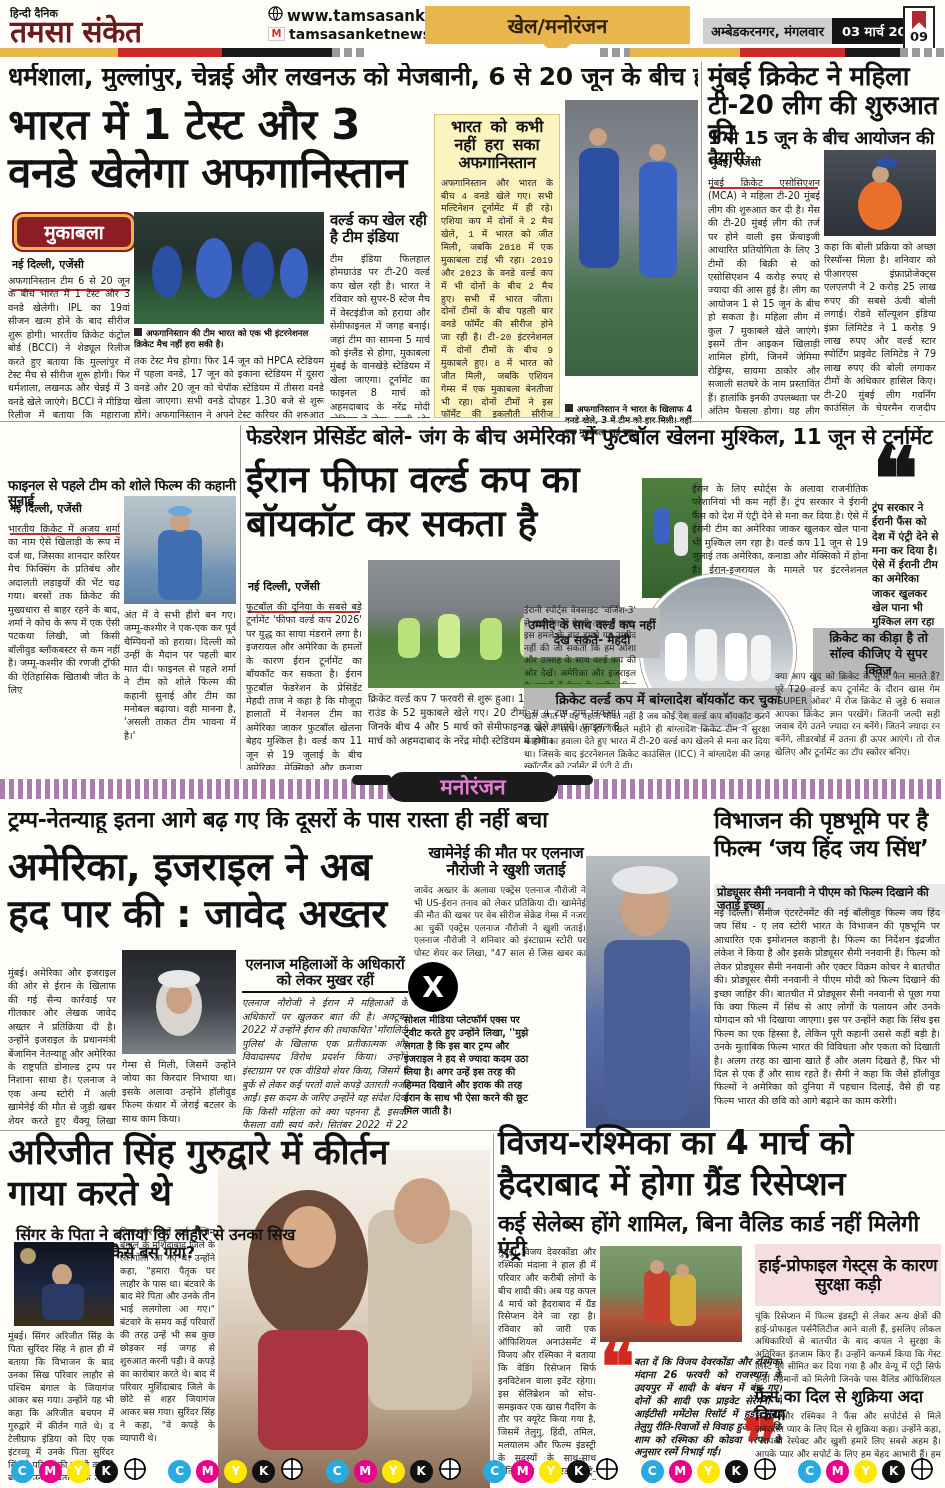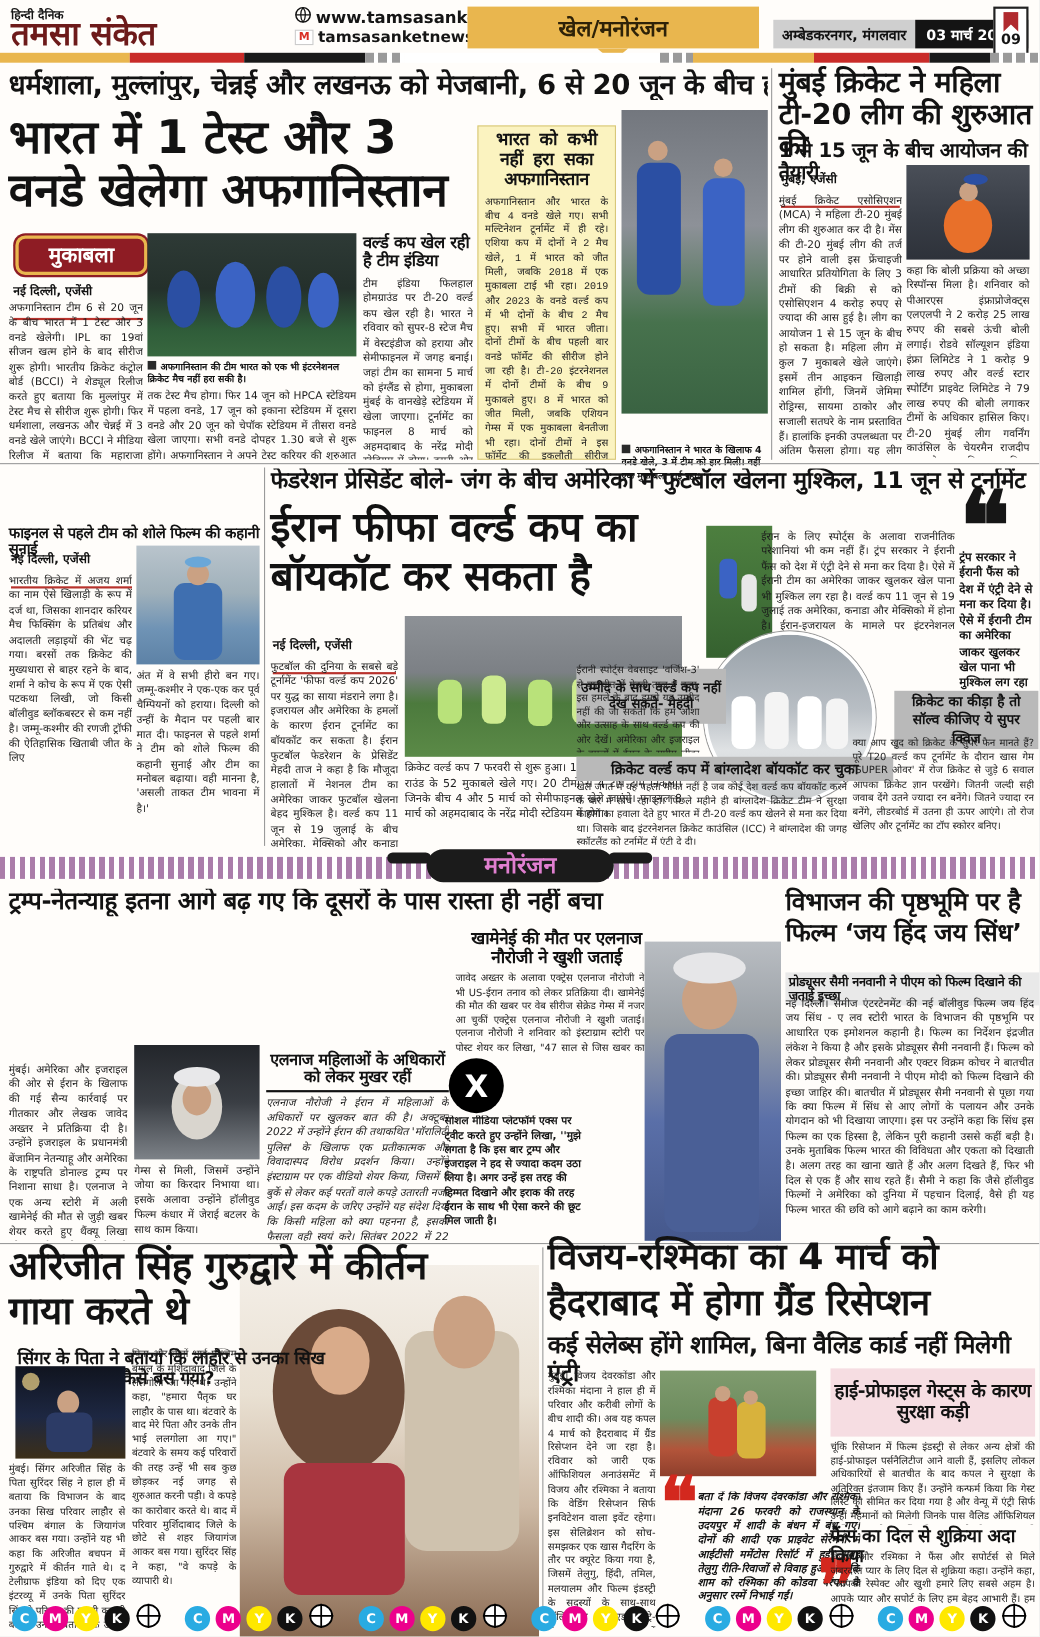--- a/index.html
+++ b/index.html
@@ -198,20 +198,21 @@
 
   <div class="abs gh" style="left:813px;top:628px;width:127px;font-size:12.5px;padding:2px 2px;line-height:1.3;">क्रिकेट का कीड़ा है तो सॉल्व कीजिए ये सुपर क्विज</div>
   <div class="abs bt" style="left:775px;top:670px;width:165px;height:98px;font-size:9px;">क्या आप खुद को क्रिकेट के सुपर फैन मानते हैं? पूरे T20 वर्ल्ड कप टूर्नामेंट के दौरान खास गेम 'SUPER ओवर' में रोज क्रिकेट से जुड़े 6 सवाल आपका क्रिकेट ज्ञान परखेंगे। जितनी जल्दी सही जवाब देंगे उतने ज्यादा रन बनेंगे। जितने ज्यादा रन बनेंगे, लीडरबोर्ड में उतना ही ऊपर आएंगे। तो रोज खेलिए और टूर्नामेंट का टॉप स्कोरर बनिए।</div>
 
   <div class="abs stripes" style="left:0;top:779px;width:945px;height:20px;"></div>
   <div class="abs" style="left:352px;top:775px;width:40px;height:10px;background:#1b1b1b;border-radius:5px;"></div>
   <div class="abs" style="left:553px;top:775px;width:40px;height:10px;background:#1b1b1b;border-radius:5px;"></div>
   <div class="abs enttab" style="left:388px;top:772px;width:170px;height:30px;font-size:21px;line-height:30px;">मनोरंजन</div>
 
   <div class="abs h" style="left:8px;top:808px;width:692px;font-size:22px;white-space:nowrap;overflow:hidden;">ट्रम्प-नेतन्याहू इतना आगे बढ़ गए कि दूसरों के पास रास्ता ही नहीं बचा</div>
+  <div class="abs h" style="left:8px;top:844px;width:412px;height:116px;font-size:39px;line-height:1.2;">अमेरिका, इजराइल ने अब हद पार की : जावेद अख्तर</div>
 
   <div class="abs bt" style="left:8px;top:966px;width:108px;height:162px;">मुंबई। अमेरिका और इजराइल की ओर से ईरान के खिलाफ की गई सैन्य कार्रवाई पर गीतकार और लेखक जावेद अख्तर ने प्रतिक्रिया दी है। उन्होंने इजराइल के प्रधानमंत्री बेंजामिन नेतन्याहू और अमेरिका के राष्ट्रपति डोनाल्ड ट्रम्प पर निशाना साधा है। एलनाज ने एक अन्य स्टोरी में अली खामेनेई की मौत से जुड़ी खबर शेयर करते हुए थैंक्यू लिखा और खुशी वाले इमोजी भी पोस्ट किए। एलनाज को पहचान नेटफ्लिक्स की वेब सीरीज सैक्रेड</div>
   <div class="ph ph-jv1" style="left:122px;top:950px;width:114px;height:104px;">
     <i class="blob" style="left:34px;top:26px;width:46px;height:60px;background:#d9d5ce;"></i>
     <i class="head-blob" style="left:44px;top:34px;width:26px;height:30px;"></i>
     <i class="blob" style="left:36px;top:20px;width:42px;height:18px;background:#e8e8ea;"></i>
   </div>
   <div class="abs bt" style="left:122px;top:1058px;width:114px;height:70px;">गेम्स से मिली, जिसमें उन्होंने जोया का किरदार निभाया था। इसके अलावा उन्होंने हॉलीवुड फिल्म कंधार में जेराई बटलर के साथ काम किया।</div>
 
   <div class="abs h" style="left:242px;top:956px;width:166px;font-size:14.5px;text-align:center;border-bottom:2px solid #111;padding-bottom:3px;">एलनाज महिलाओं के अधिकारों को लेकर मुखर रहीं</div>

